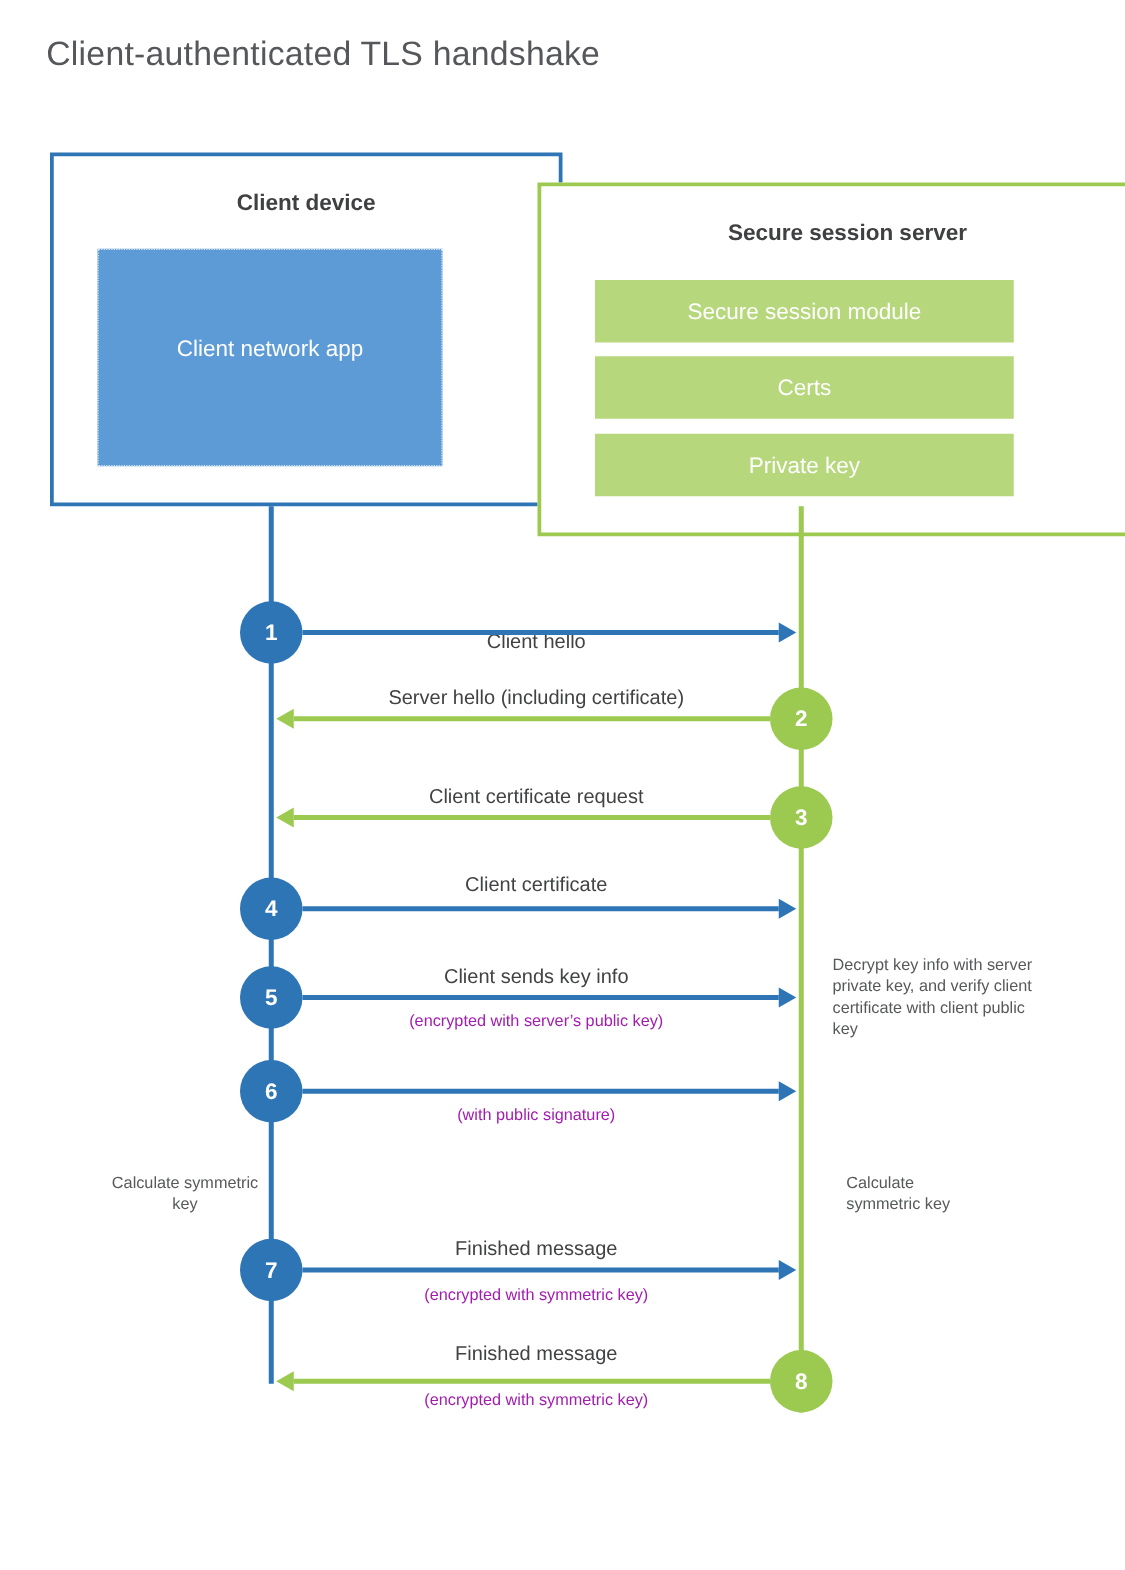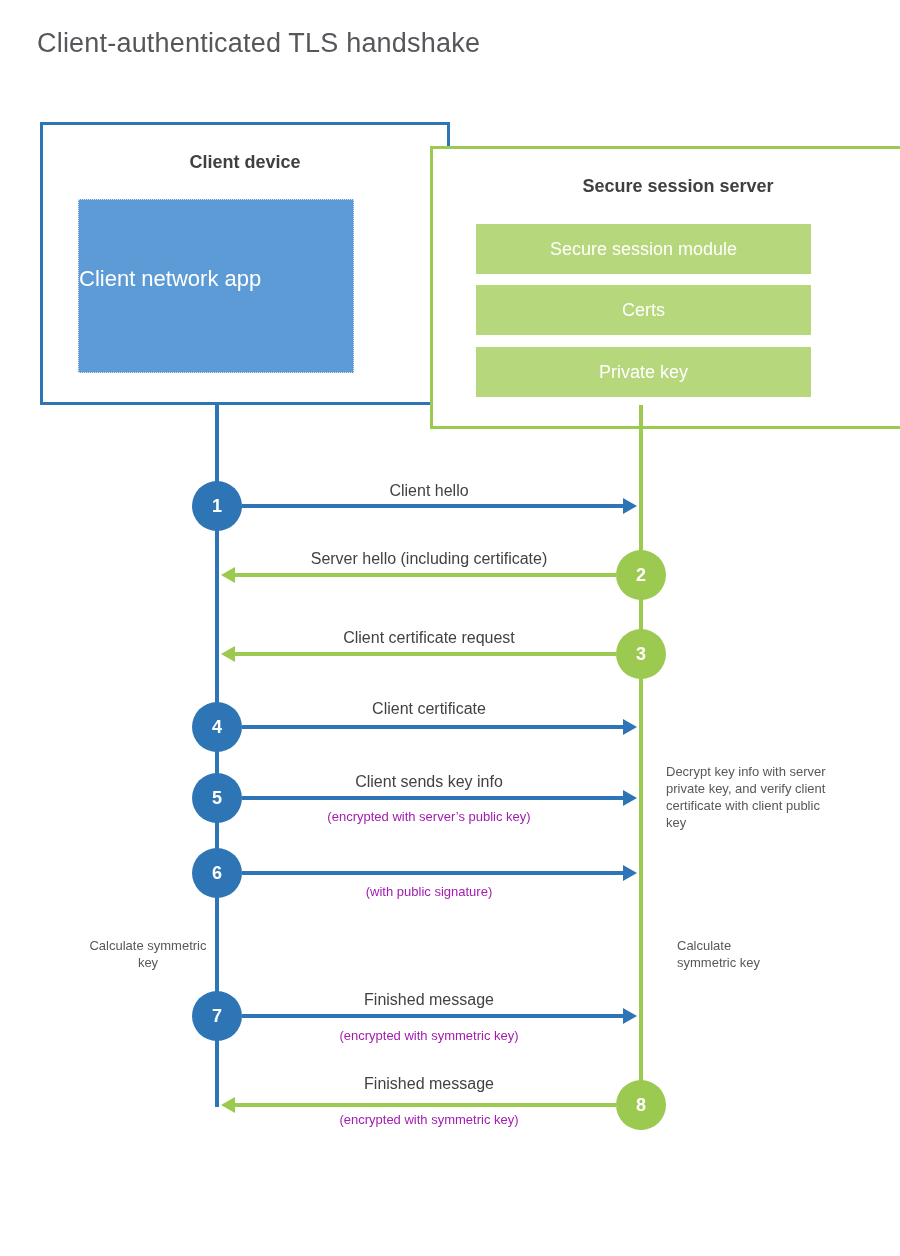--- a/index.html
+++ b/index.html
@@ -15,22 +15,22 @@
   .actor-box{position:absolute;top:122px;height:283px;background:#fff;box-sizing:border-box;}
   .client-box{left:40px;width:410px;border:3px solid #2e75b6;}
   .server-box{left:430px;width:496px;border:3px solid #9cc94f;margin-top:24px;}
   .actor-title{
     position:absolute;top:27px;left:0;width:100%;text-align:center;
     font-size:18px;font-weight:700;color:#3f4041;
   }
   .app-box{
     position:absolute;left:35px;top:74px;width:276px;height:174px;
     background:#5c9bd5;border:1px dotted #d8e6f4;box-sizing:border-box;
-    display:flex;align-items:center;text-align:center;
-    color:#ffffff;font-size:22px;line-height:30px;padding-bottom:14px;
+    display:flex;align-items:center;justify-content:center;text-align:center;
+    color:#ffffff;font-size:18px;line-height:30px;padding-bottom:14px;
   }
   .server-bar{
     position:absolute;left:43px;width:335px;height:50px;background:#b7d77c;
     display:flex;align-items:center;justify-content:center;
     color:#ffffff;font-size:18px;
   }
   .bar-1{top:75px;text-align:center;} .bar-2{top:136px;} .bar-3{top:198px;}
   
   .lifeline{position:absolute;width:4px;top:405px;}
   .lifeline.blue{left:215px;height:702px;background:#2e75b6;}
@@ -82,21 +82,21 @@
   <div class="actor-box server-box">
     <div class="actor-title">Secure session server</div>
     <div class="server-bar bar-1">Secure session module</div>
     <div class="server-bar bar-2">Certs</div>
     <div class="server-bar bar-3">Private key</div>
   </div>
 
   <div class="lifeline blue"></div>
   <div class="lifeline green"></div>
 
-  <div class="msg-label" style="top:482px;">Client hello</div>
+  <div class="msg-label" style="top:505px;">Client hello</div>
   <div class="shaft blue" style="top:504px;"></div>
   <div class="head right" style="top:498px;"></div>
   <div class="step-circle blue" style="top:481px;">
       <span>1</span>
     </div>
 
   <div class="msg-label" style="top:550px;">Server hello (including certificate)</div>
   <div class="shaft green" style="top:573px;"></div>
   <div class="head left" style="top:567px;"></div>
   <div class="step-circle green" style="top:550px;">

